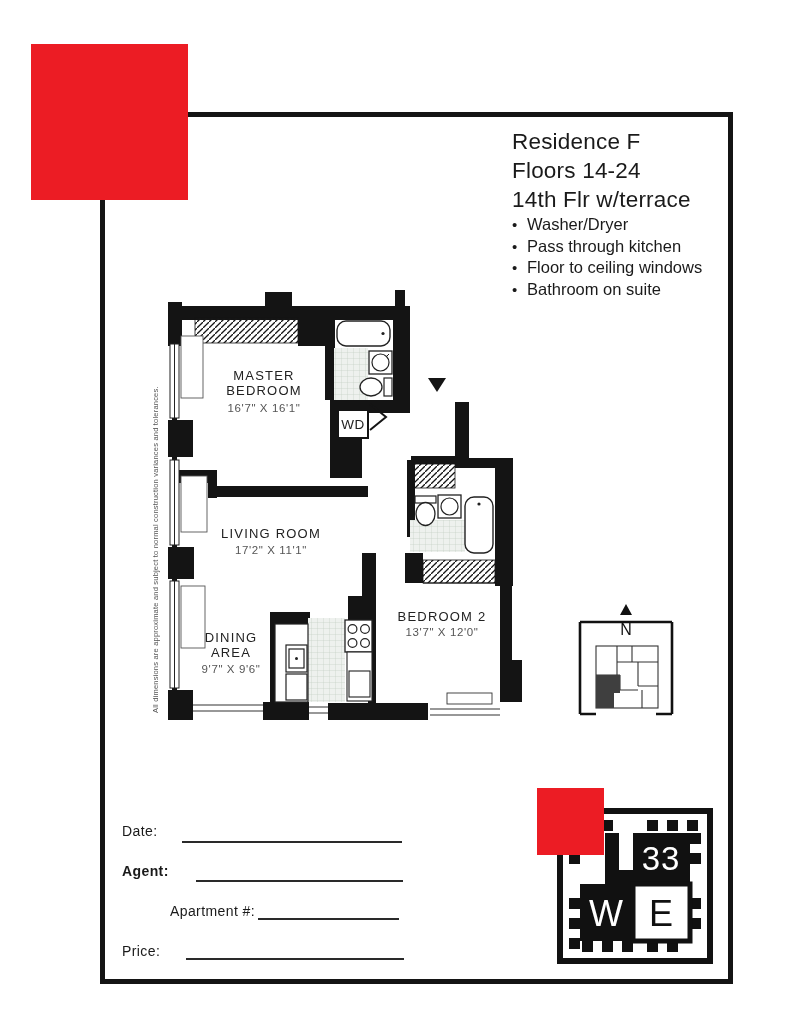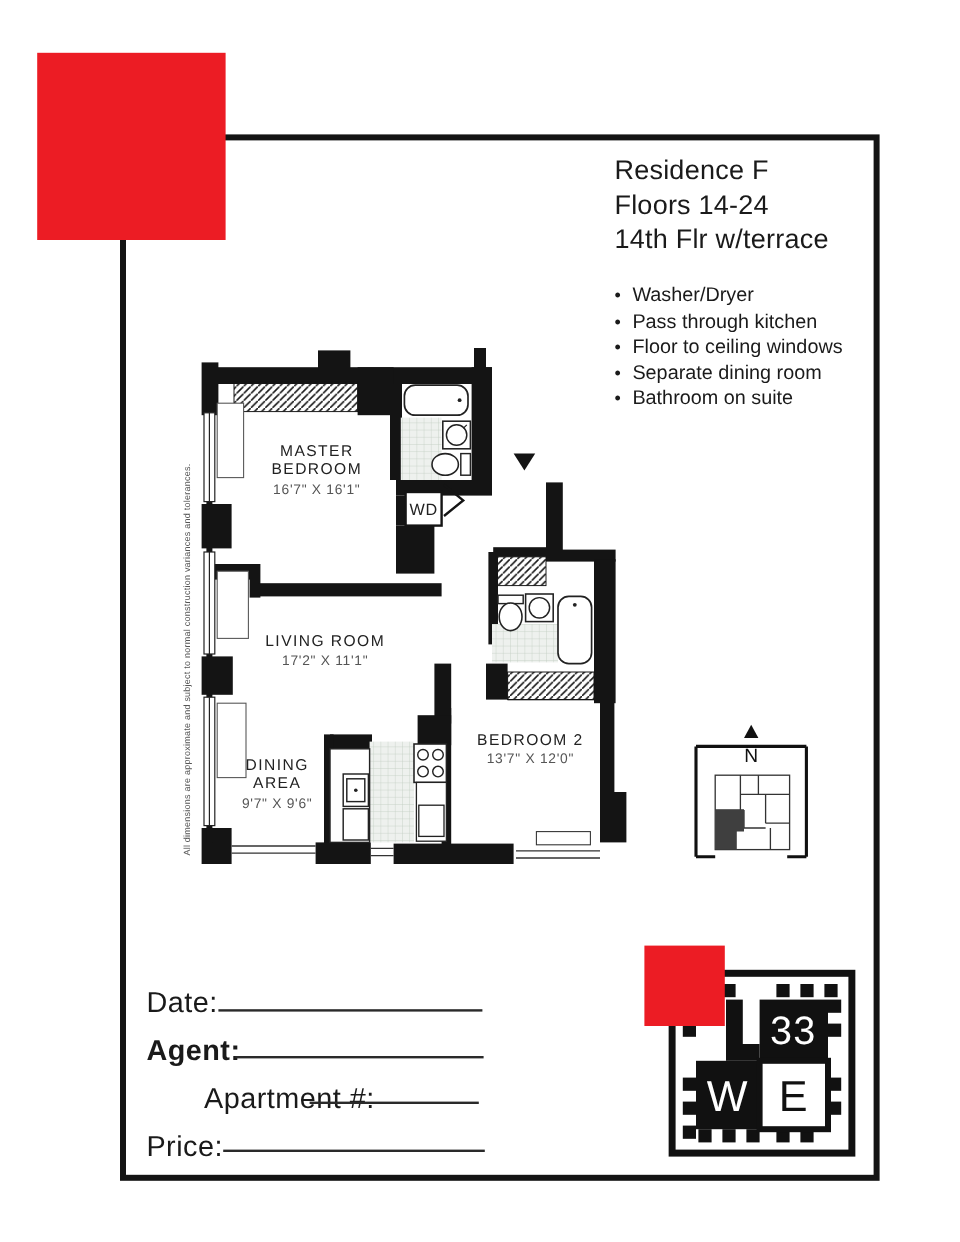--- a/index.html
+++ b/index.html
@@ -5,31 +5,31 @@
   html,body{margin:0;padding:0;background:#fff;}
   .page{position:relative;width:792px;height:1035px;background:#fff;overflow:hidden;
         font-family:"Liberation Sans",sans-serif;color:#1a1a1a;}
   .frame{position:absolute;left:100px;top:112px;width:633px;height:872px;
          border:5px solid #141414;box-sizing:border-box;z-index:1;}
   .red-sq{position:absolute;background:#ec1c24;z-index:3;}
   .red-sq.big{left:31px;top:44px;width:157px;height:156px;}
   .red-sq.small{left:537px;top:788px;width:67px;height:67px;}
   .res-info{position:absolute;left:512px;top:127px;z-index:2;}
   .res-line{font-size:22.5px;line-height:29px;letter-spacing:.2px;white-space:nowrap;}
-  .features{margin-top:22px;}
+  .features{margin-top:0;}
   .feature{font-size:16.5px;line-height:20.5px;white-space:nowrap;}
   .feature .dot{display:inline-block;width:15px;font-size:15px;}
   .plan-svg{position:absolute;left:155px;top:280px;z-index:2;}
   .keyplan-svg{position:absolute;left:572px;top:598px;z-index:2;}
   .logo-svg{position:absolute;left:557px;top:808px;z-index:2;}
   .disclaimer{position:absolute;left:151px;top:713px;width:272px;
               transform:rotate(-90deg);transform-origin:0 0;
               font-size:7.5px;letter-spacing:.2px;color:#555;white-space:nowrap;z-index:2;}
   .form-row{position:absolute;left:122px;z-index:2;}
-  .form-label{font-size:24px;letter-spacing:.4px;white-space:nowrap;}
+  .form-label{font-size:14px;letter-spacing:.4px;white-space:nowrap;}
   .fill-line{position:absolute;height:2px;background:#2a2a2a;z-index:2;}
   svg text{font-family:"Liberation Sans",sans-serif;}
   .room-name{font-size:13px;letter-spacing:1.2px;fill:#222;}
   .room-dims{font-size:11.5px;letter-spacing:.6px;fill:#555;}
   .wd-text{font-size:13.5px;letter-spacing:.5px;fill:#222;}
   .n-text{font-size:16px;fill:#111;}
   .logo-num{font-size:33px;fill:#fff;letter-spacing:1px;}
   .logo-letter-w{font-size:36px;fill:#fff;}
   .logo-letter-e{font-size:36px;fill:#111;}
 </style>
@@ -43,21 +43,20 @@
   <div class="red-sq big"></div>
 
   <div class="res-info">
     <div class="res-line">Residence F</div>
     <div class="res-line">Floors 14-24</div>
     <div class="res-line">14th Flr w/terrace</div>
     <div class="features">
       <div class="feature"><span class="dot">•</span><span>Washer/Dryer</span></div>
       <div class="feature"><span class="dot">•</span><span>Pass through kitchen</span></div>
       <div class="feature"><span class="dot">•</span><span>Floor to ceiling windows</span></div>
-      <div class="feature"><span class="dot">•</span><span>Separate dining room</span></div>
       <div class="feature"><span class="dot">•</span><span>Bathroom on suite</span></div>
     </div>
   </div>
 
   <div class="disclaimer">All dimensions are approximate and subject to normal construction variances and tolerances.</div>
 
   <svg class="plan-svg" width="370" height="450" viewBox="0 0 370 450">
     <defs>
       <pattern id="hatch" width="6" height="6" patternUnits="userSpaceOnUse">
         <path d="M-1,7 L7,-1" stroke="#161616" stroke-width="1.3"></path>

